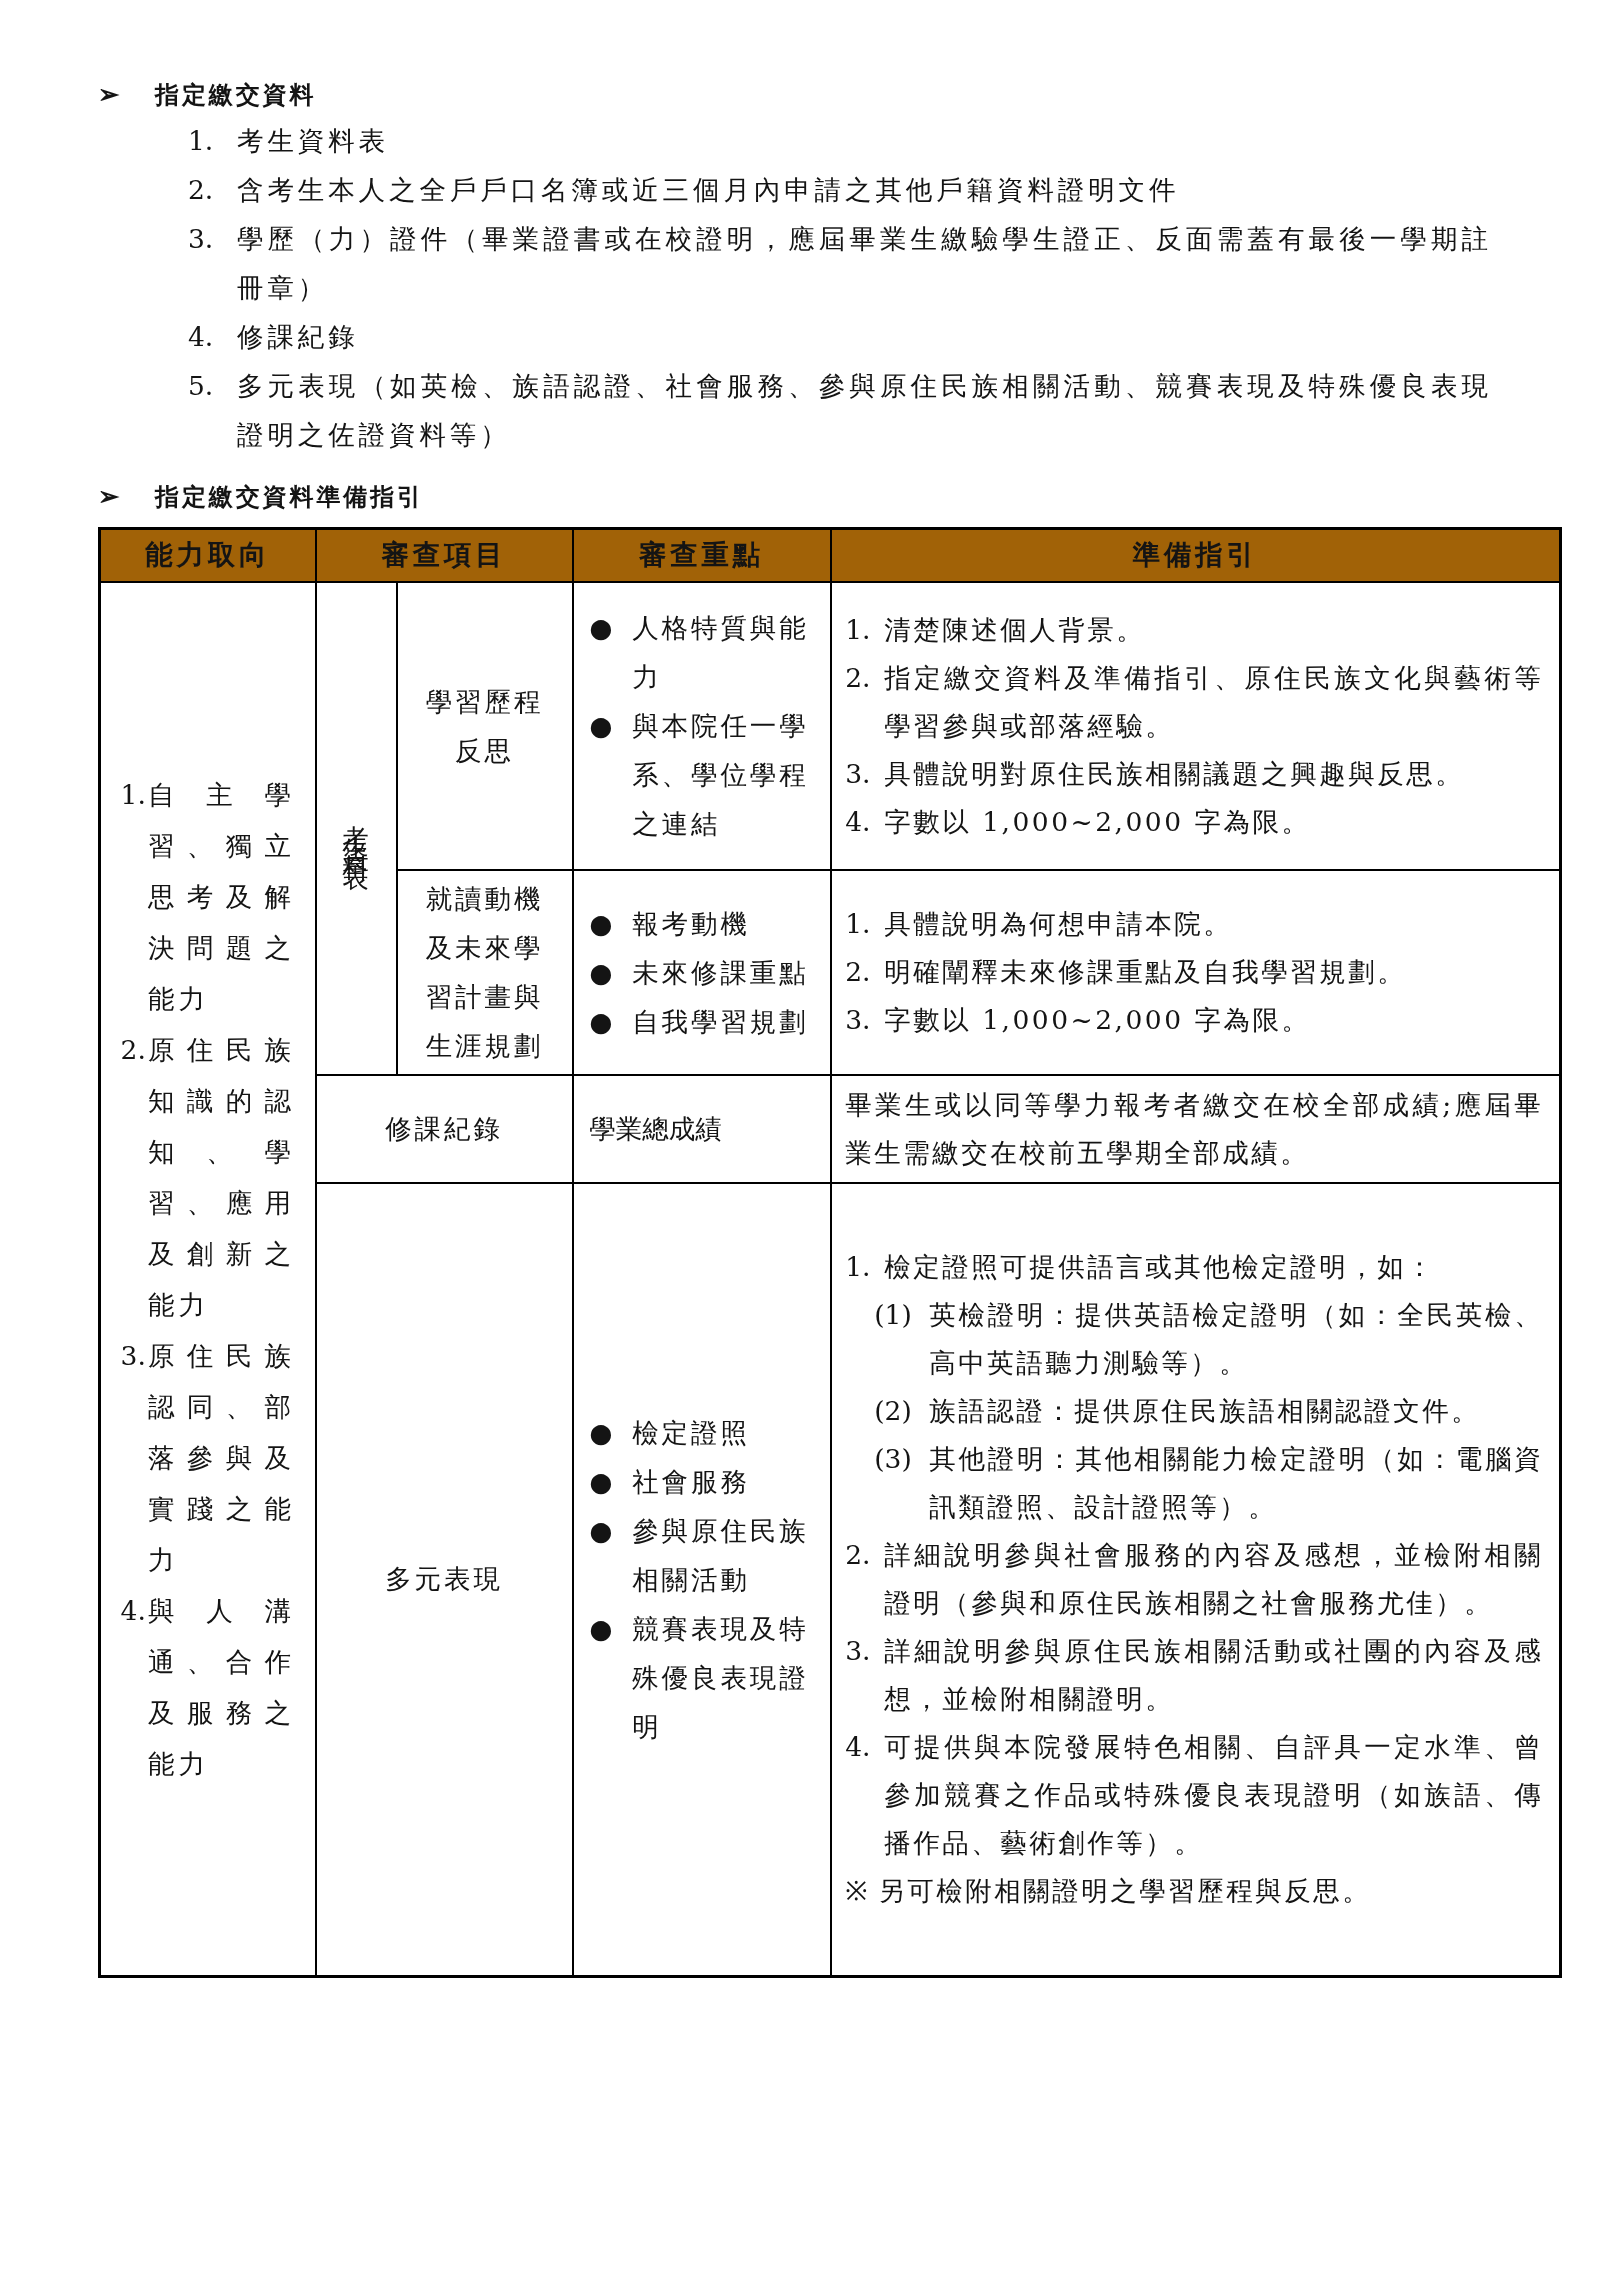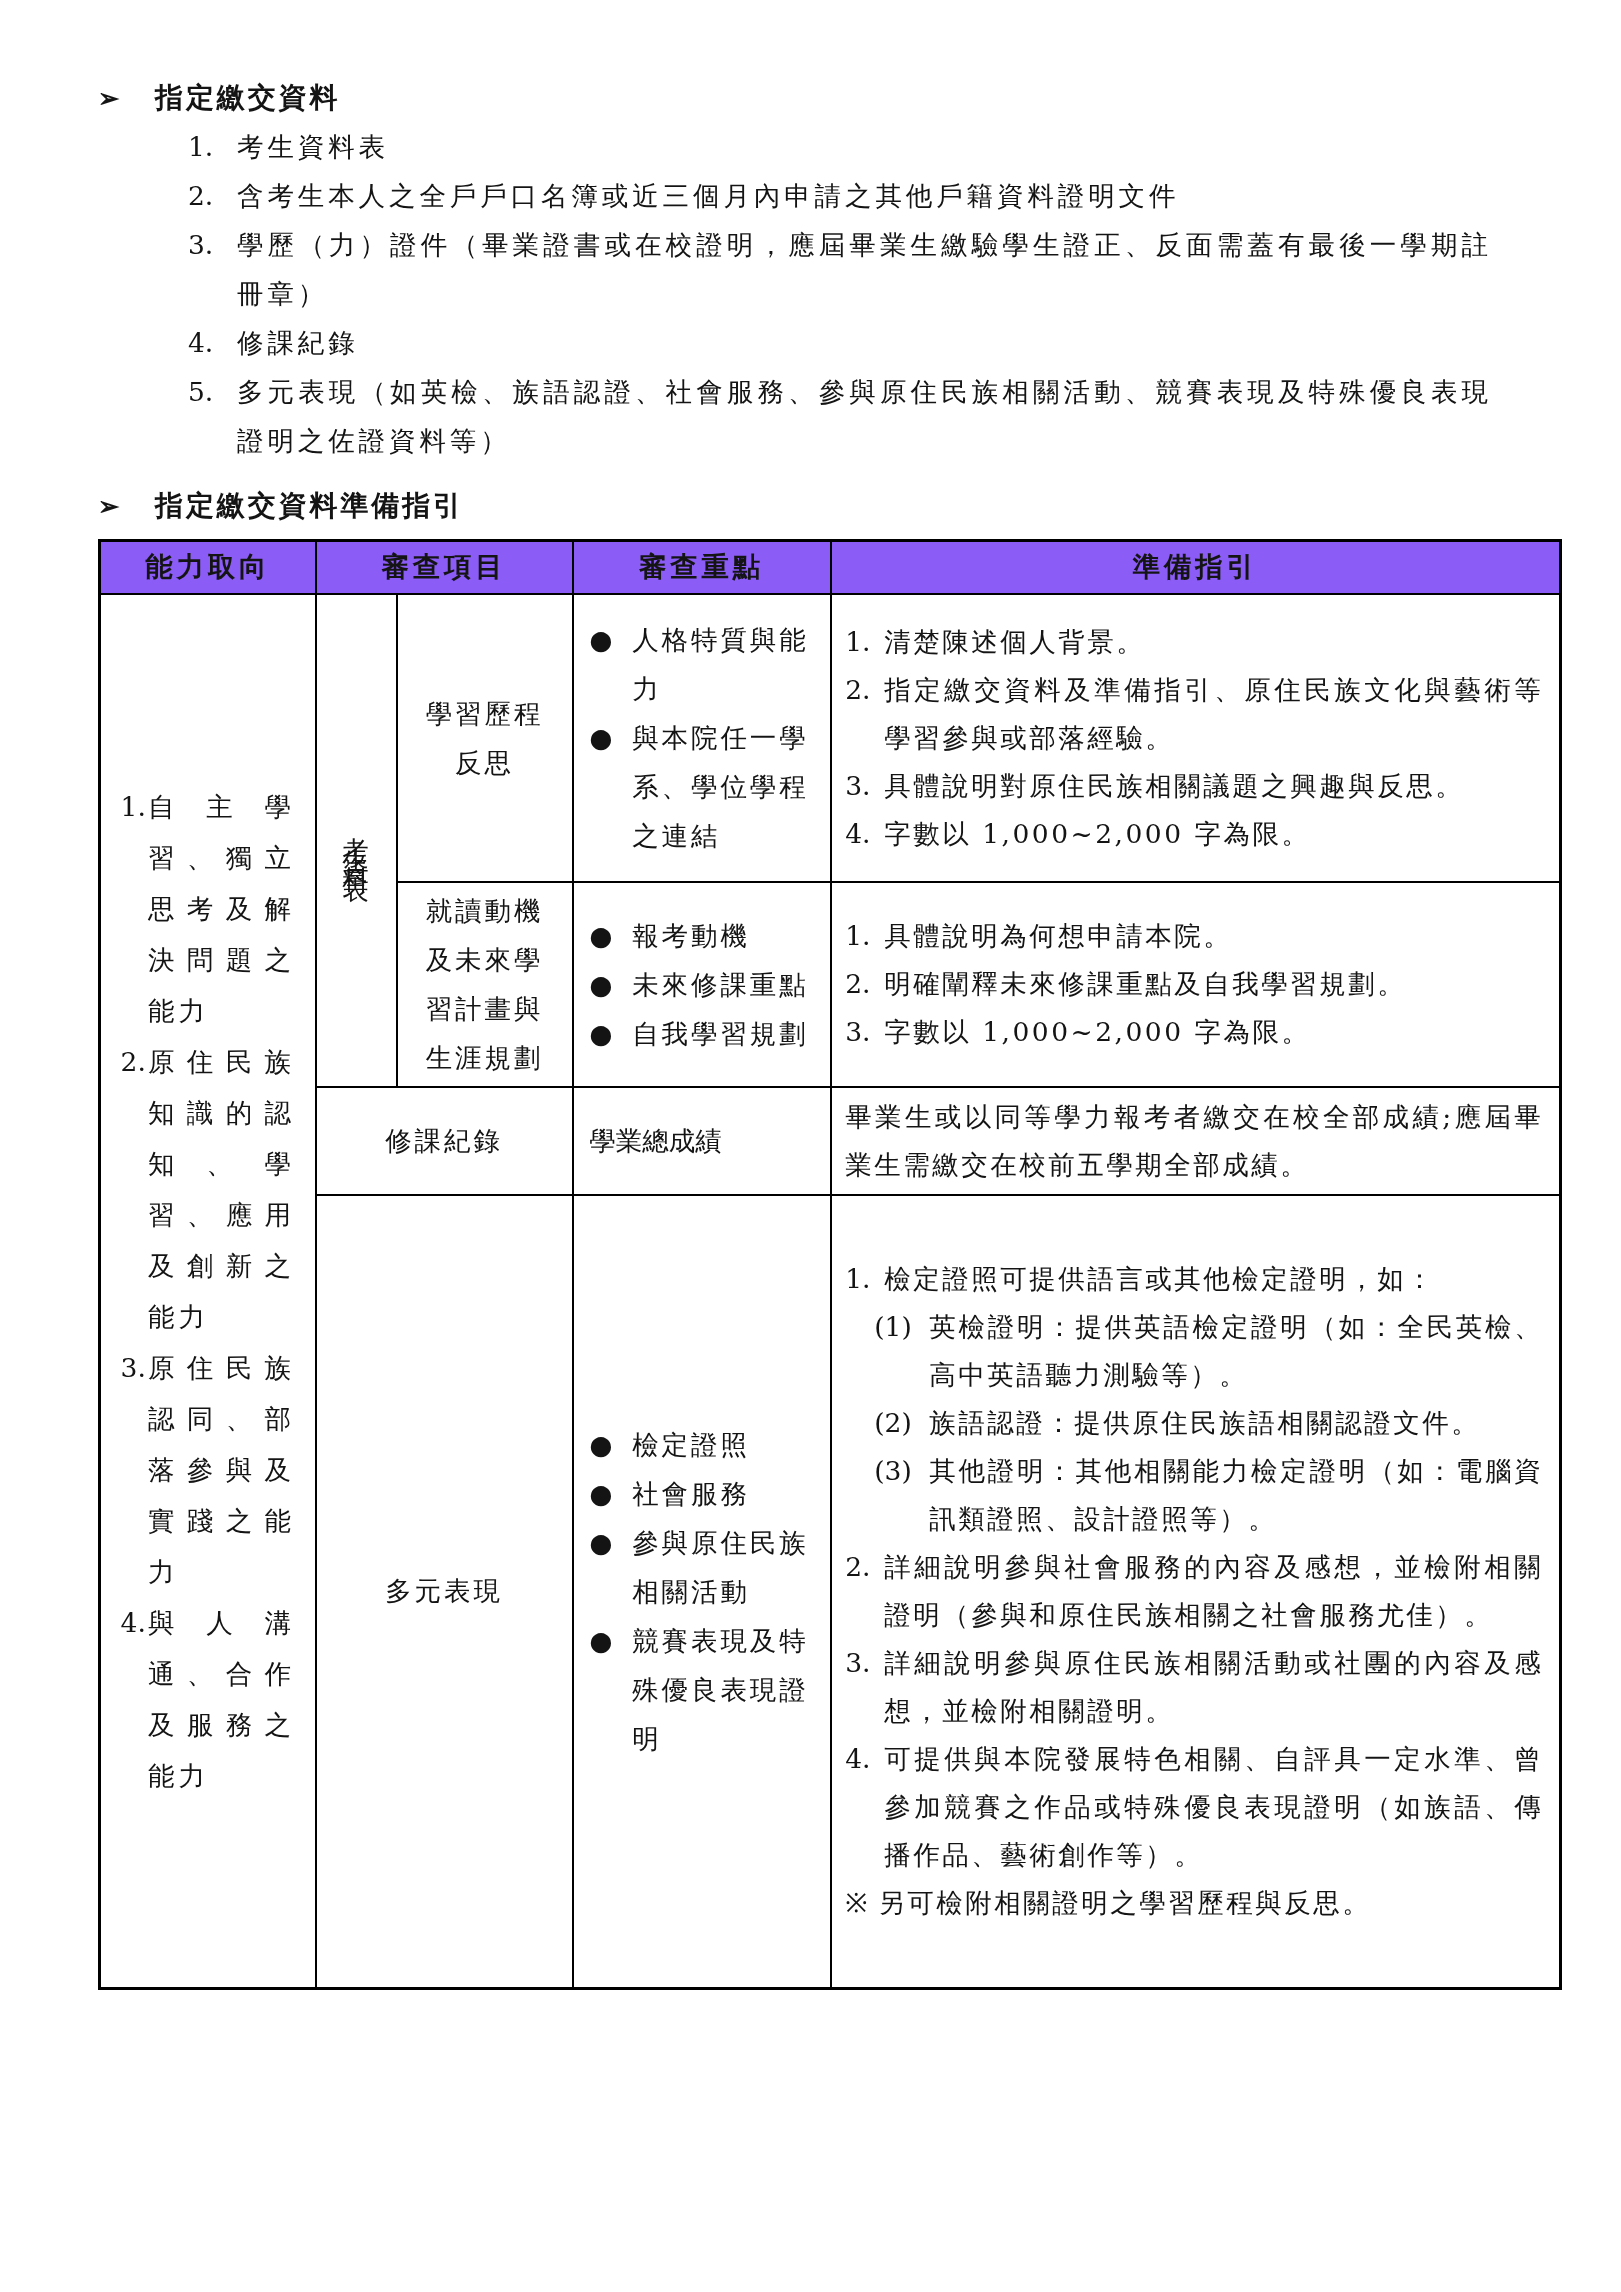--- a/index.html
+++ b/index.html
@@ -12,38 +12,38 @@
   .page{padding:57px 59px 0 98px;}
 
   
   .titles{width:1274px;text-align:center;}
   .title-1{font-size:38px;font-weight:bold;letter-spacing:2.9px;margin:39px 0 0 0;line-height:1.2;}
   .title-2{font-size:38px;font-weight:bold;letter-spacing:2.9px;margin:25.5px 0 0 0;line-height:1.2;}
 
   
   .sec-head{display:flex;align-items:baseline;margin-top:21.6px;font-weight:bold;}
   .sec-head .marker{font-size:25.5px;width:57px;flex:0 0 auto;}
-  .sec-head .sec-title{font-size:28px;letter-spacing:2.9px;}
+  .sec-head .sec-title{font-size:24px;letter-spacing:2.9px;}
 
   
   .doc-list{margin:5.9px 0 3.9px 90px;width:1304px;}
   .dli{display:flex;font-size:26.5px;line-height:49px;letter-spacing:3.9px;}
   .dli .num{flex:0 0 49px;letter-spacing:0;}
   .dli .txt{flex:1;text-align:justify;}
 
   
   table.gtable{
     border-collapse:collapse;table-layout:fixed;
     width:1461px;margin-top:13.7px;
     border:3.9px solid #000;
     font-size:26.5px;
   }
   .gtable th,.gtable td{border:2px solid #000;vertical-align:middle;}
   .gtable th{
-    height:49px;background:#8b5cf6;
+    height:49px;background:#a16207;
     font-size:27.4px;font-weight:bold;letter-spacing:3.9px;
     border-bottom:2.9px solid #000;
   }
   tr.r1 > .rh{height:284px;}
   tr.r2 > .rh{height:201px;border-radius:17px;}
   tr.r3 > .rh{height:97px;}
   tr.r4 > .rh{height:789px;}
   tr.r3 td{border-top:2.9px solid #000;border-bottom:2.9px solid #000;}
 
   .ability-cell{padding:0 19.6px;}

